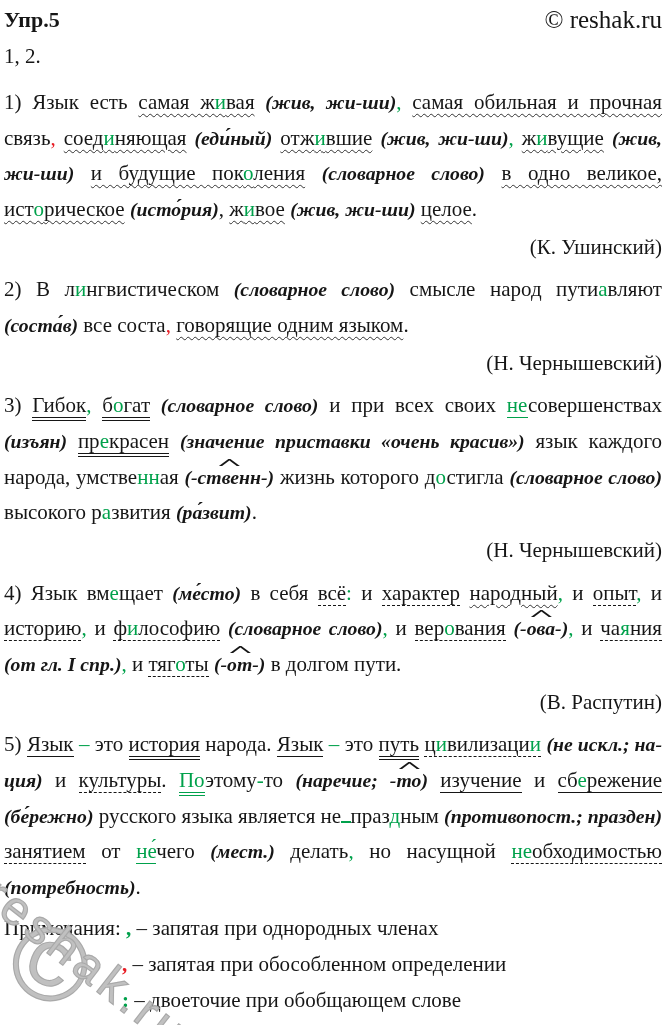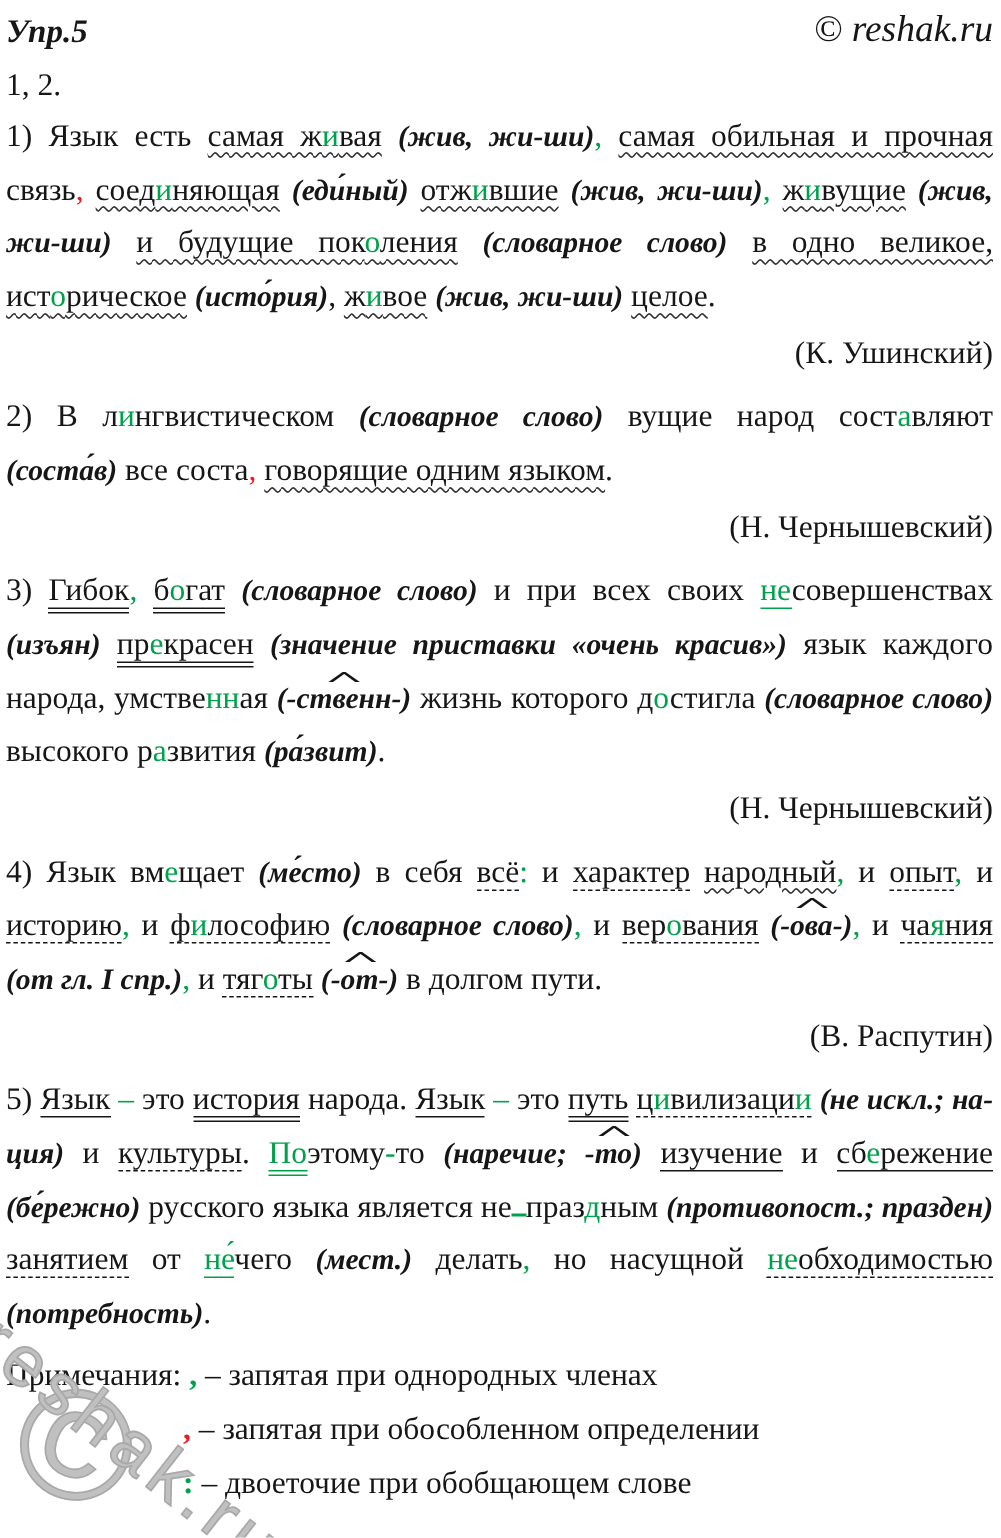--- a/index.html
+++ b/index.html
@@ -3,24 +3,24 @@
 <meta charset="utf-8">
 <style>
   :root { --green:#00a14b; --red:#e81c24; --ink:#161616; }
   * { box-sizing: border-box; }
   html,body { margin:0; padding:0; }
   body {
     width:667px; height:1025px; overflow:hidden; background:#fff;
     font-family:"Liberation Serif", serif; font-size:21px; color:var(--ink);
   }
   .page { position:relative; width:667px; height:1025px; padding:6px 5px 0 4px; }
-  .hdr { display:flex; justify-content:space-between; align-items:flex-end;font-style:italic; }
+  .hdr { display:flex; justify-content:space-between; align-items:center; }
   .hdr .title { font-weight:bold; font-size:22px; }
   .hdr .copy { font-size:25px; }
-  .sub { margin:10px 0 4px; }
+  .sub { margin:10px 0 16px; }
   p.item { margin:0; text-align:justify; line-height:1.7; }
   .attr { text-align:right; line-height:1.55; margin:3px 0 9px; }
   
   .g { color:var(--green); }
   .r { color:var(--red); }
   .i { font-style:italic; font-size:0.94em;font-weight:bold; }
   .u  { border-bottom:1.5px solid var(--ink); }
   .d  { border-bottom:4px double var(--ink); }
   .h  { border-bottom:1.5px dashed var(--ink); }
   .w  { text-decoration:underline; text-decoration-style:wavy;
@@ -54,21 +54,21 @@
 <div class="page">
   <div class="hdr">
     <span class="title">Упр.5</span>
     <span class="copy">© reshak.ru</span>
   </div>
   <div class="sub">1, 2.</div>
 
   <div id="items">
       <p class="item"><span>1) Язык есть </span><span class="w"><span>самая ж</span><span class="g">и</span><span>вая</span></span><span> </span><span class="i">(жив, жи-ши)</span><span class="g">,</span><span> </span><span class="w"><span>самая обильная и прочная</span></span><span> связь</span><span class="r">,</span><span> </span><span class="w"><span>соед</span><span class="g">и</span><span>няющая</span></span><span> </span><span class="i">(еди́ный)</span><span> </span><span class="w"><span>отж</span><span class="g">и</span><span>вшие</span></span><span> </span><span class="i">(жив, жи-ши)</span><span class="g">,</span><span> </span><span class="w"><span>ж</span><span class="g">и</span><span>вущие</span></span><span> </span><span class="i">(жив, жи-ши)</span><span> </span><span class="w"><span>и будущие пок</span><span class="g">о</span><span>ления</span></span><span> </span><span class="i">(словарное слово)</span><span> </span><span class="w"><span>в одно великое,</span></span><span> </span><span class="w"><span>ист</span><span class="g">о</span><span>рическое</span></span><span> </span><span class="i">(исто́рия)</span><span>, </span><span class="w"><span>ж</span><span class="g">и</span><span>вое</span></span><span> </span><span class="i">(жив, жи-ши)</span><span> </span><span class="w"><span>целое</span></span><span>.</span></p>
       <div class="attr">(К. Ушинский)</div>
-      <p class="item"><span>2) В л</span><span class="g">и</span><span>нгвистическом </span><span class="i">(словарное слово)</span><span> вущие народ сост</span><span class="g">а</span><span>вляют </span><span class="i">(соста́в)</span><span> все соста</span><span class="r">,</span><span> </span><span class="w"><span>говорящие одним языком</span></span><span>.</span></p>
+      <p class="item"><span>2) В л</span><span class="g">и</span><span>нгвистическом </span><span class="i">(словарное слово)</span><span> смысле народ пути</span><span class="g">а</span><span>вляют </span><span class="i">(соста́в)</span><span> все соста</span><span class="r">,</span><span> </span><span class="w"><span>говорящие одним языком</span></span><span>.</span></p>
       <div class="attr">(Н. Чернышевский)</div>
       <p class="item"><span>3) </span><span class="d"><span>Гибок</span></span><span class="g">,</span><span> </span><span class="d"><span>б</span><span class="g">о</span><span>гат</span></span><span> </span><span class="i">(словарное слово)</span><span> и при всех своих </span><span class="g ug">не</span><span>совершенствах </span><span class="i">(изъян)</span><span> </span><span class="d"><span>пр</span><span class="g">е</span><span>красен</span></span><span> </span><span class="i">(значение приставки «очень красив»)</span><span> язык каждого народа, умстве</span><span class="g">нн</span><span>ая </span><span class="i"><span>(-</span><span class="hat">ственн</span><span>-)</span></span><span> жизнь которого д</span><span class="g">о</span><span>стигла </span><span class="i">(словарное слово)</span><span> высокого р</span><span class="g">а</span><span>звития </span><span class="i">(ра́звит)</span><span>.</span></p>
       <div class="attr">(Н. Чернышевский)</div>
       <p class="item"><span>4) Язык вм</span><span class="g">е</span><span>щает </span><span class="i">(ме́сто)</span><span> в себя </span><span class="h"><span>всё</span></span><span class="g">:</span><span> и </span><span class="h"><span>характер</span></span><span> </span><span class="w"><span>народный</span></span><span class="g">,</span><span> и </span><span class="h"><span>опыт</span></span><span class="g">,</span><span> и </span><span class="h"><span>историю</span></span><span class="g">,</span><span> и </span><span class="h"><span>ф</span><span class="g">и</span><span>лософию</span></span><span> </span><span class="i">(словарное слово)</span><span class="g">,</span><span> и </span><span class="h"><span>вер</span><span class="g">о</span><span>вания</span></span><span> </span><span class="i"><span>(-</span><span class="hat">ова</span><span>-)</span></span><span class="g">,</span><span> и </span><span class="h"><span>ча</span><span class="g">я</span><span>ния</span></span><span> </span><span class="i">(от гл. I спр.)</span><span class="g">,</span><span> и </span><span class="h"><span>тяг</span><span class="g">о</span><span>ты</span></span><span> </span><span class="i"><span>(-</span><span class="hat">от</span><span>-)</span></span><span> в долгом пути.</span></p>
       <div class="attr">(В. Распутин)</div>
       <p class="item"><span>5) </span><span class="u"><span>Язык</span></span><span> </span><span class="g">–</span><span> это </span><span class="d"><span>история</span></span><span> народа. </span><span class="u"><span>Язык</span></span><span> </span><span class="g">–</span><span> это </span><span class="d"><span>путь</span></span><span> </span><span class="h"><span>ц</span><span class="g">и</span><span>вилизаци</span><span class="g">и</span></span><span> </span><span class="i">(не искл.; на-ция)</span><span> и </span><span class="h"><span>культуры</span></span><span>. </span><span class="g gd">По</span><span>этому</span><span class="g">-</span><span>то </span><span class="i"><span>(наречие; -</span><span class="hat">то</span><span>)</span></span><span> </span><span class="u"><span>изучение</span></span><span> и </span><span class="u"><span>сб</span><span class="g">е</span><span>режение</span></span><span> </span><span class="i">(бе́режно)</span><span> русского языка является не</span><span class="gap"></span><span>праз</span><span class="g">д</span><span>ным </span><span class="i">(противопост.; празден)</span><span> </span><span class="h"><span>занятием</span></span><span> от </span><span class="g ug">не́</span><span>чего </span><span class="i">(мест.)</span><span> делать</span><span class="g">,</span><span> но насущной </span><span class="h"><span class="g">не</span><span>обходимостью</span></span><span> </span><span class="i">(потребность)</span><span>.</span></p>
     </div>
 
   <div class="notes" id="notes-rows">
       <div class="note-row"><span class="note-label">Примечания:</span> <span class="mark g">,</span> – запятая при однородных членах</div>

